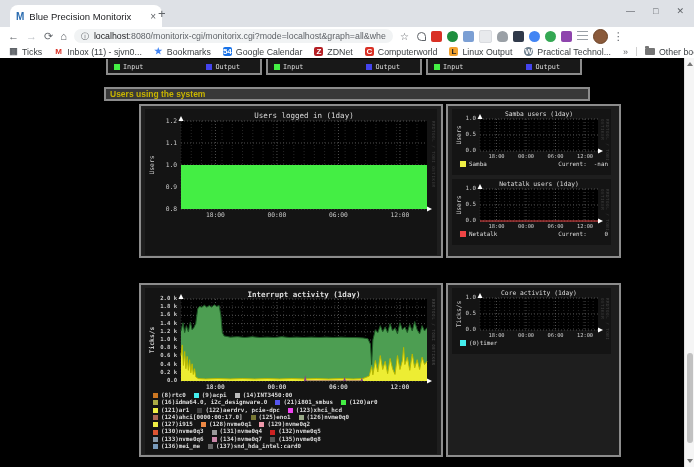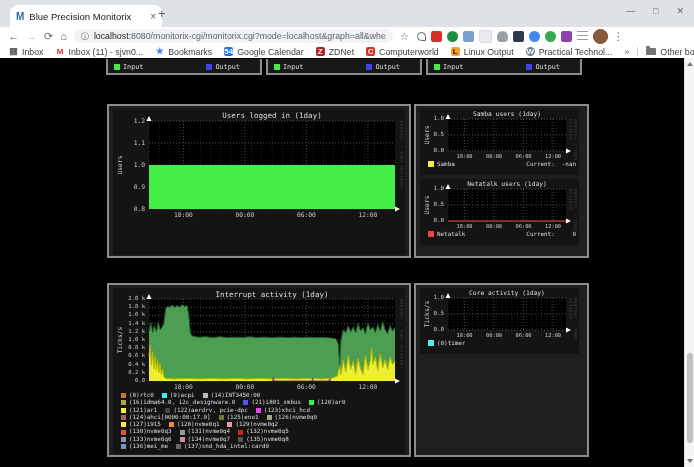--- a/index.html
+++ b/index.html
@@ -66,25 +66,25 @@
   .content{position:absolute;top:58px;left:0;width:694px;height:409px;background:#000;}
   .partial{position:absolute;top:1px;width:156px;height:16px;background:#181818;
            border:2px solid #8c8c8c;border-top:none;box-sizing:border-box;}
   .pleg{position:absolute;left:6px;right:6px;bottom:2px;display:flex;
         font:6.8px "DejaVu Sans Mono",monospace;color:#ddd;}
   .pleg .out{margin-left:auto;margin-right:14px;}
 
   .sect-title{position:absolute;left:104px;width:486px;height:14px;background:#383838;
               border:2px solid #8c8c8c;box-sizing:border-box;font-weight:bold;font-size:8.5px;
               line-height:10px;padding-left:4px;color:#c8b400;}
-  .gpanel{position:absolute;background:#1e1e1e;border:2px solid #8c8c8c;box-sizing:border-box;}
+  .gpanel{position:absolute;background:#1e1e1e;border:2px solid #8c8c8c;box-sizing:border-box;margin-left:32px;}
 
   .rrd{position:absolute;background:#141414;font-family:"DejaVu Sans Mono",monospace;color:#ddd;}
   .rrd-big{width:292px;height:146px;}
-  .rrd-int{width:292px;height:166px;}
+  .rrd-int{width:292px;height:166px;font-weight:bold;}
   .rrd-mini{width:159px;height:66px;}
   .rrd svg{position:absolute;overflow:visible;}
   .rrd-title{position:absolute;top:2px;text-align:center;font-size:7.5px;color:#ddd;white-space:nowrap;}
   .rrd-mini .rrd-title{font-size:6.3px;top:1px;}
   .rrd-yt{position:absolute;text-align:right;font-size:6.3px;color:#ccc;line-height:1;}
   .rrd-int .rrd-yt{font-size:5.6px;}
   .rrd-mini .rrd-yt{font-size:5.8px;}
   .rrd-xt{position:absolute;width:26px;text-align:center;font-size:6.3px;color:#ccc;line-height:1;}
   .rrd-mini .rrd-xt{font-size:5.4px;}
   .rrd-ylab{position:absolute;font-size:6.3px;color:#ccc;transform:translate(-50%,-50%) rotate(-90deg);white-space:nowrap;}
@@ -149,21 +149,21 @@
       <span class="xi xi-puzzle"></span>
       <span class="xi xi-list"></span>
       <span class="avatar"></span>
       <span class="menu3">⋮</span>
     </div>
   </div>
 
   <div class="bookbar">
     <span class="bm">
         <span class="bmi bmi-apps">▦</span>
-        <span>Inbox</span>
+        <span>Ticks</span>
       </span>
     <span class="bm">
         <span class="bmi bmi-gmail">M</span>
         <span>Inbox (11) - sjvn0...</span>
       </span>
     <span class="bm">
         <span class="bmi bmi-star">★</span>
         <span>Bookmarks</span>
       </span>
     <span class="bm">
@@ -210,20 +210,21 @@
       <span class="litem out"><span class="lsw" style="background: rgb(68, 68, 238);"></span><span>Output</span></span>
         </div>
     </div>
     <div class="partial" style="left:426px">
       <div class="pleg">
           <span class="litem"><span class="lsw" style="background: rgb(68, 238, 68);"></span><span>Input</span></span>
       <span class="litem out"><span class="lsw" style="background: rgb(68, 68, 238);"></span><span>Output</span></span>
         </div>
     </div>
 
+    <div class="sect-title" style="top: 29px; color: rgb(200, 180, 0);">Users using the system</div>
     <div class="gpanel" style="left:107px;top:46px;width:304px;height:154px">
       <div class="rrd rrd-big" style="left:4px;top:3px">
           <div class="rrd-title" style="left: 36px; width: 246px;">Users logged in  (1day)</div>
           <div class="rrd-ylab" style="left: 6px; top: 56px;">Users</div>
           <svg width="246" height="88" style="left: 36px; top: 12px;">
             <rect x="0" y="0" width="246" height="88" fill="#000"></rect>
             <line x1="0" y1="0" x2="0" y2="88" stroke="#262626" stroke-width="1" stroke-dasharray="1,2"></line>
             <line x1="10.2582" y1="0" x2="10.2582" y2="88" stroke="#262626" stroke-width="1" stroke-dasharray="1,2"></line>
             <line x1="20.5164" y1="0" x2="20.5164" y2="88" stroke="#262626" stroke-width="1" stroke-dasharray="1,2"></line>
             <line x1="30.774599999999996" y1="0" x2="30.774599999999996" y2="88" stroke="#262626" stroke-width="1" stroke-dasharray="1,2"></line>

